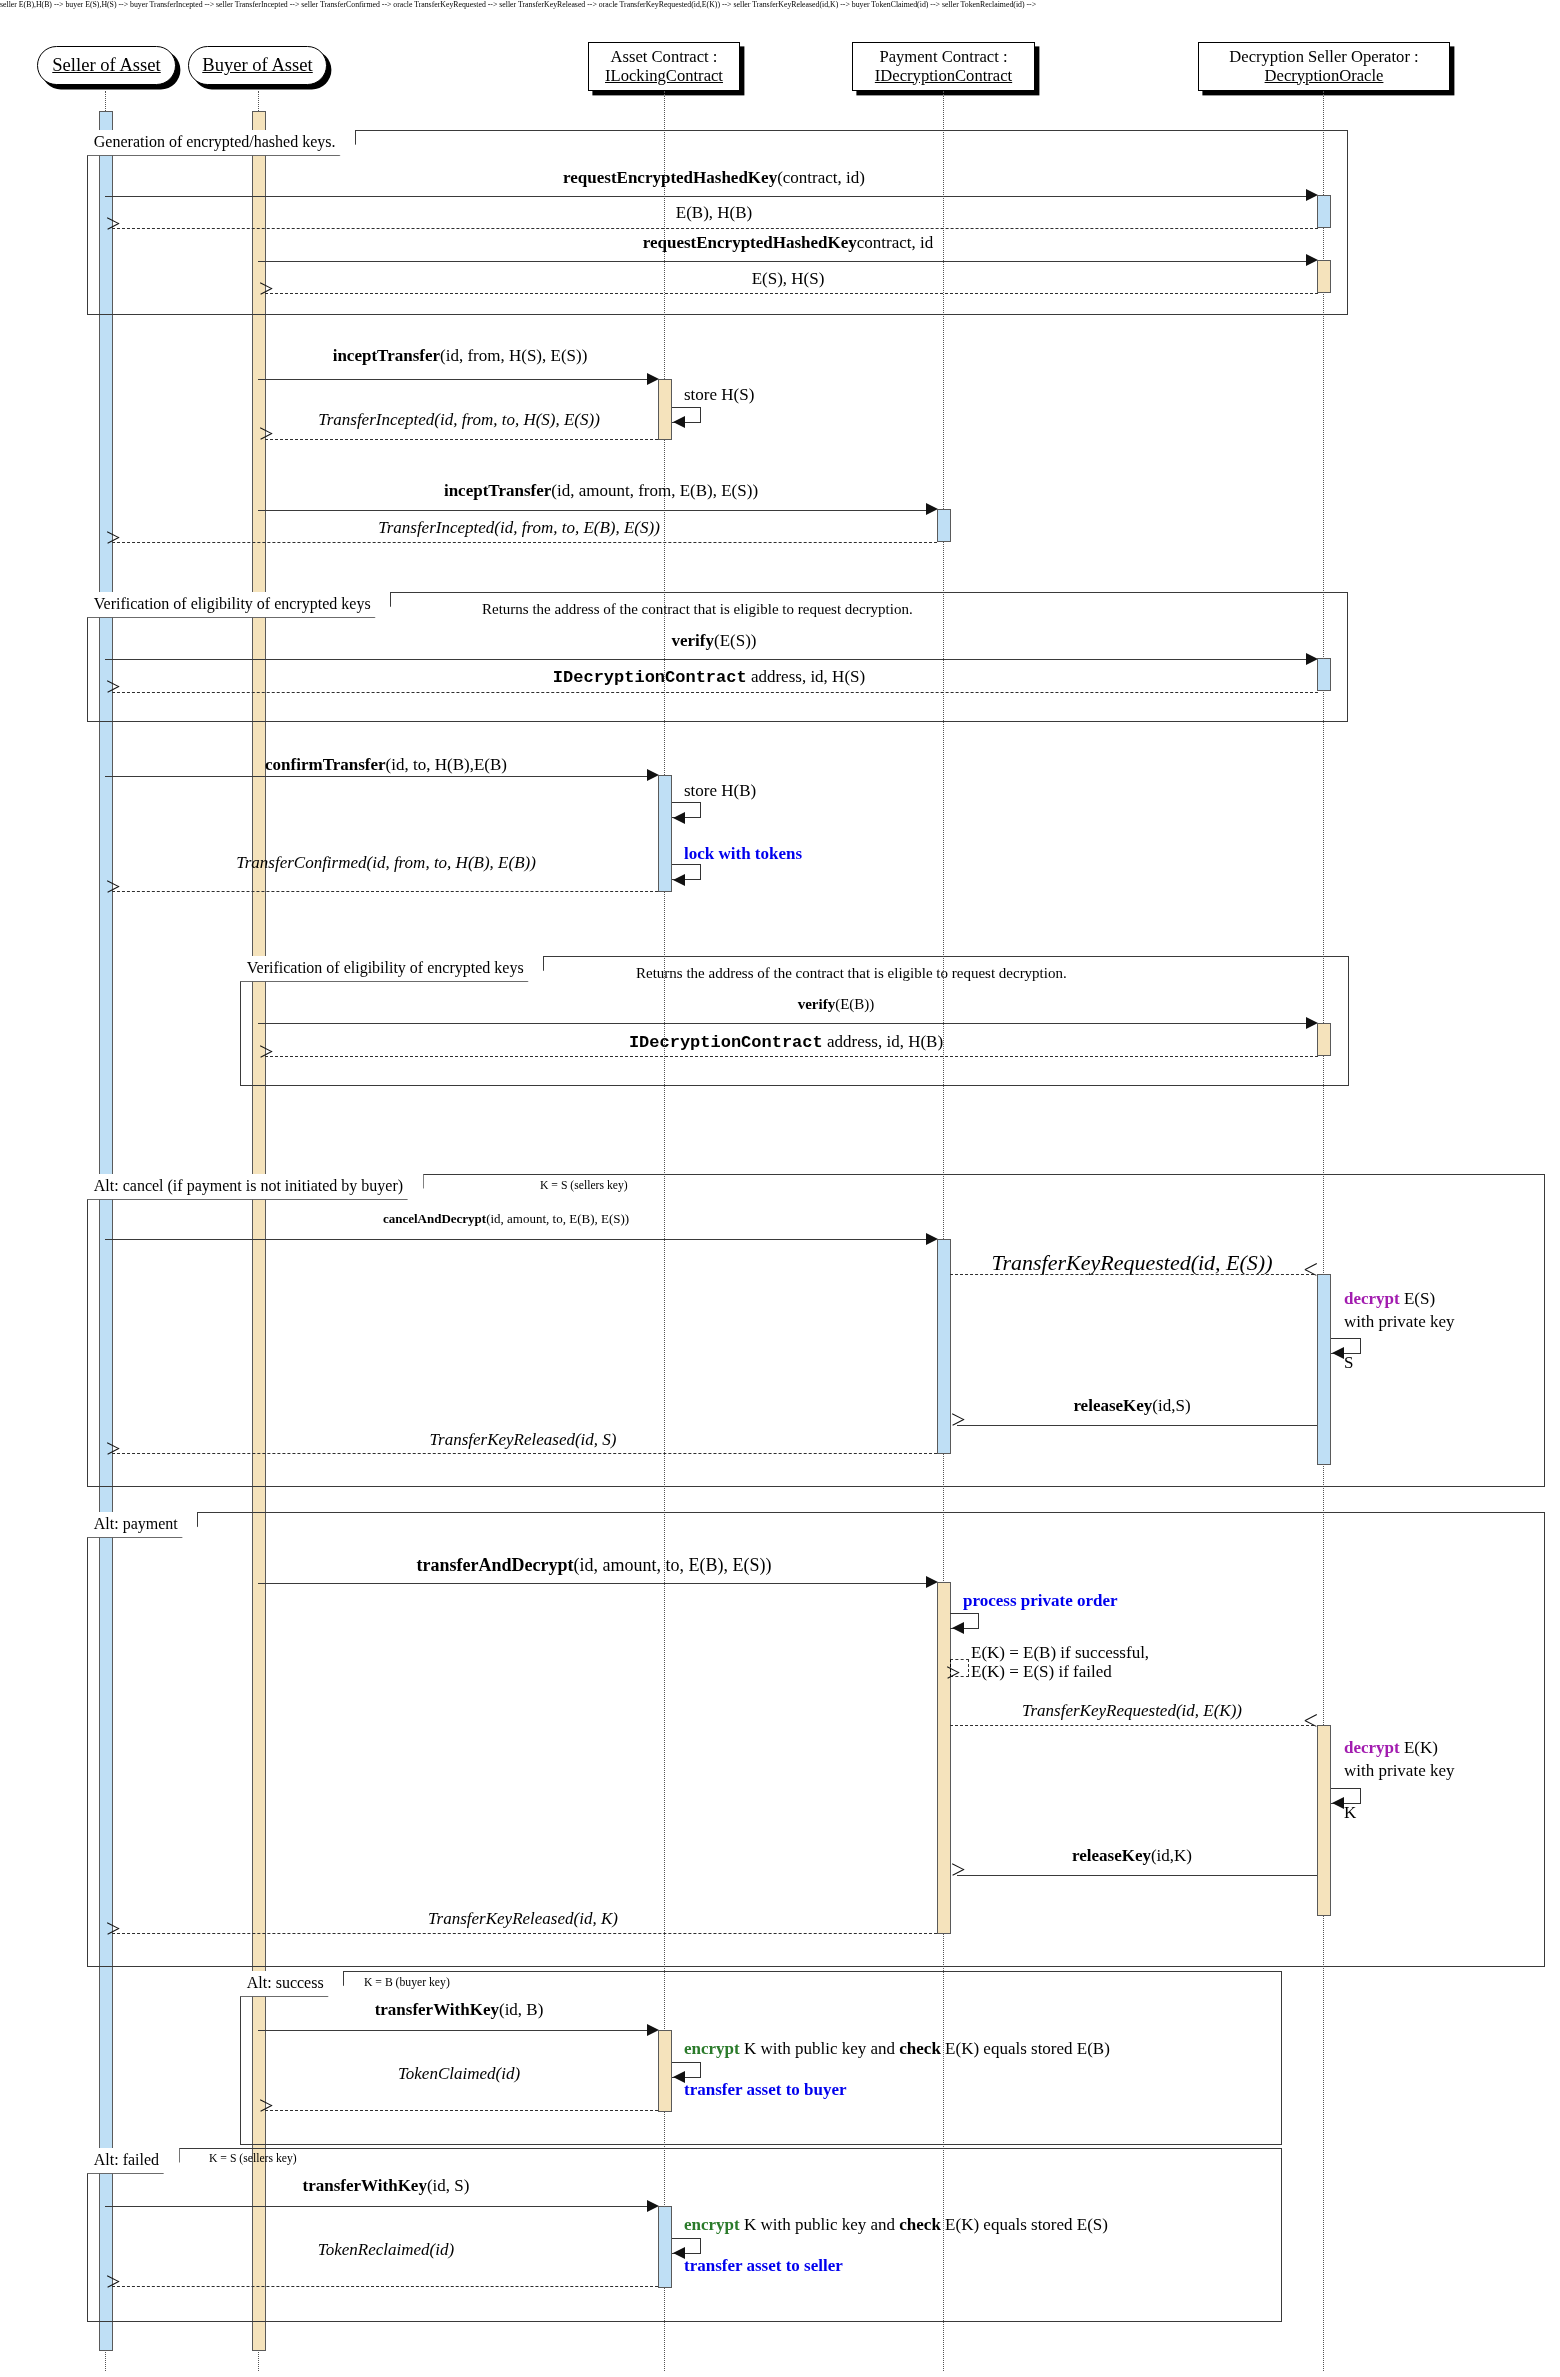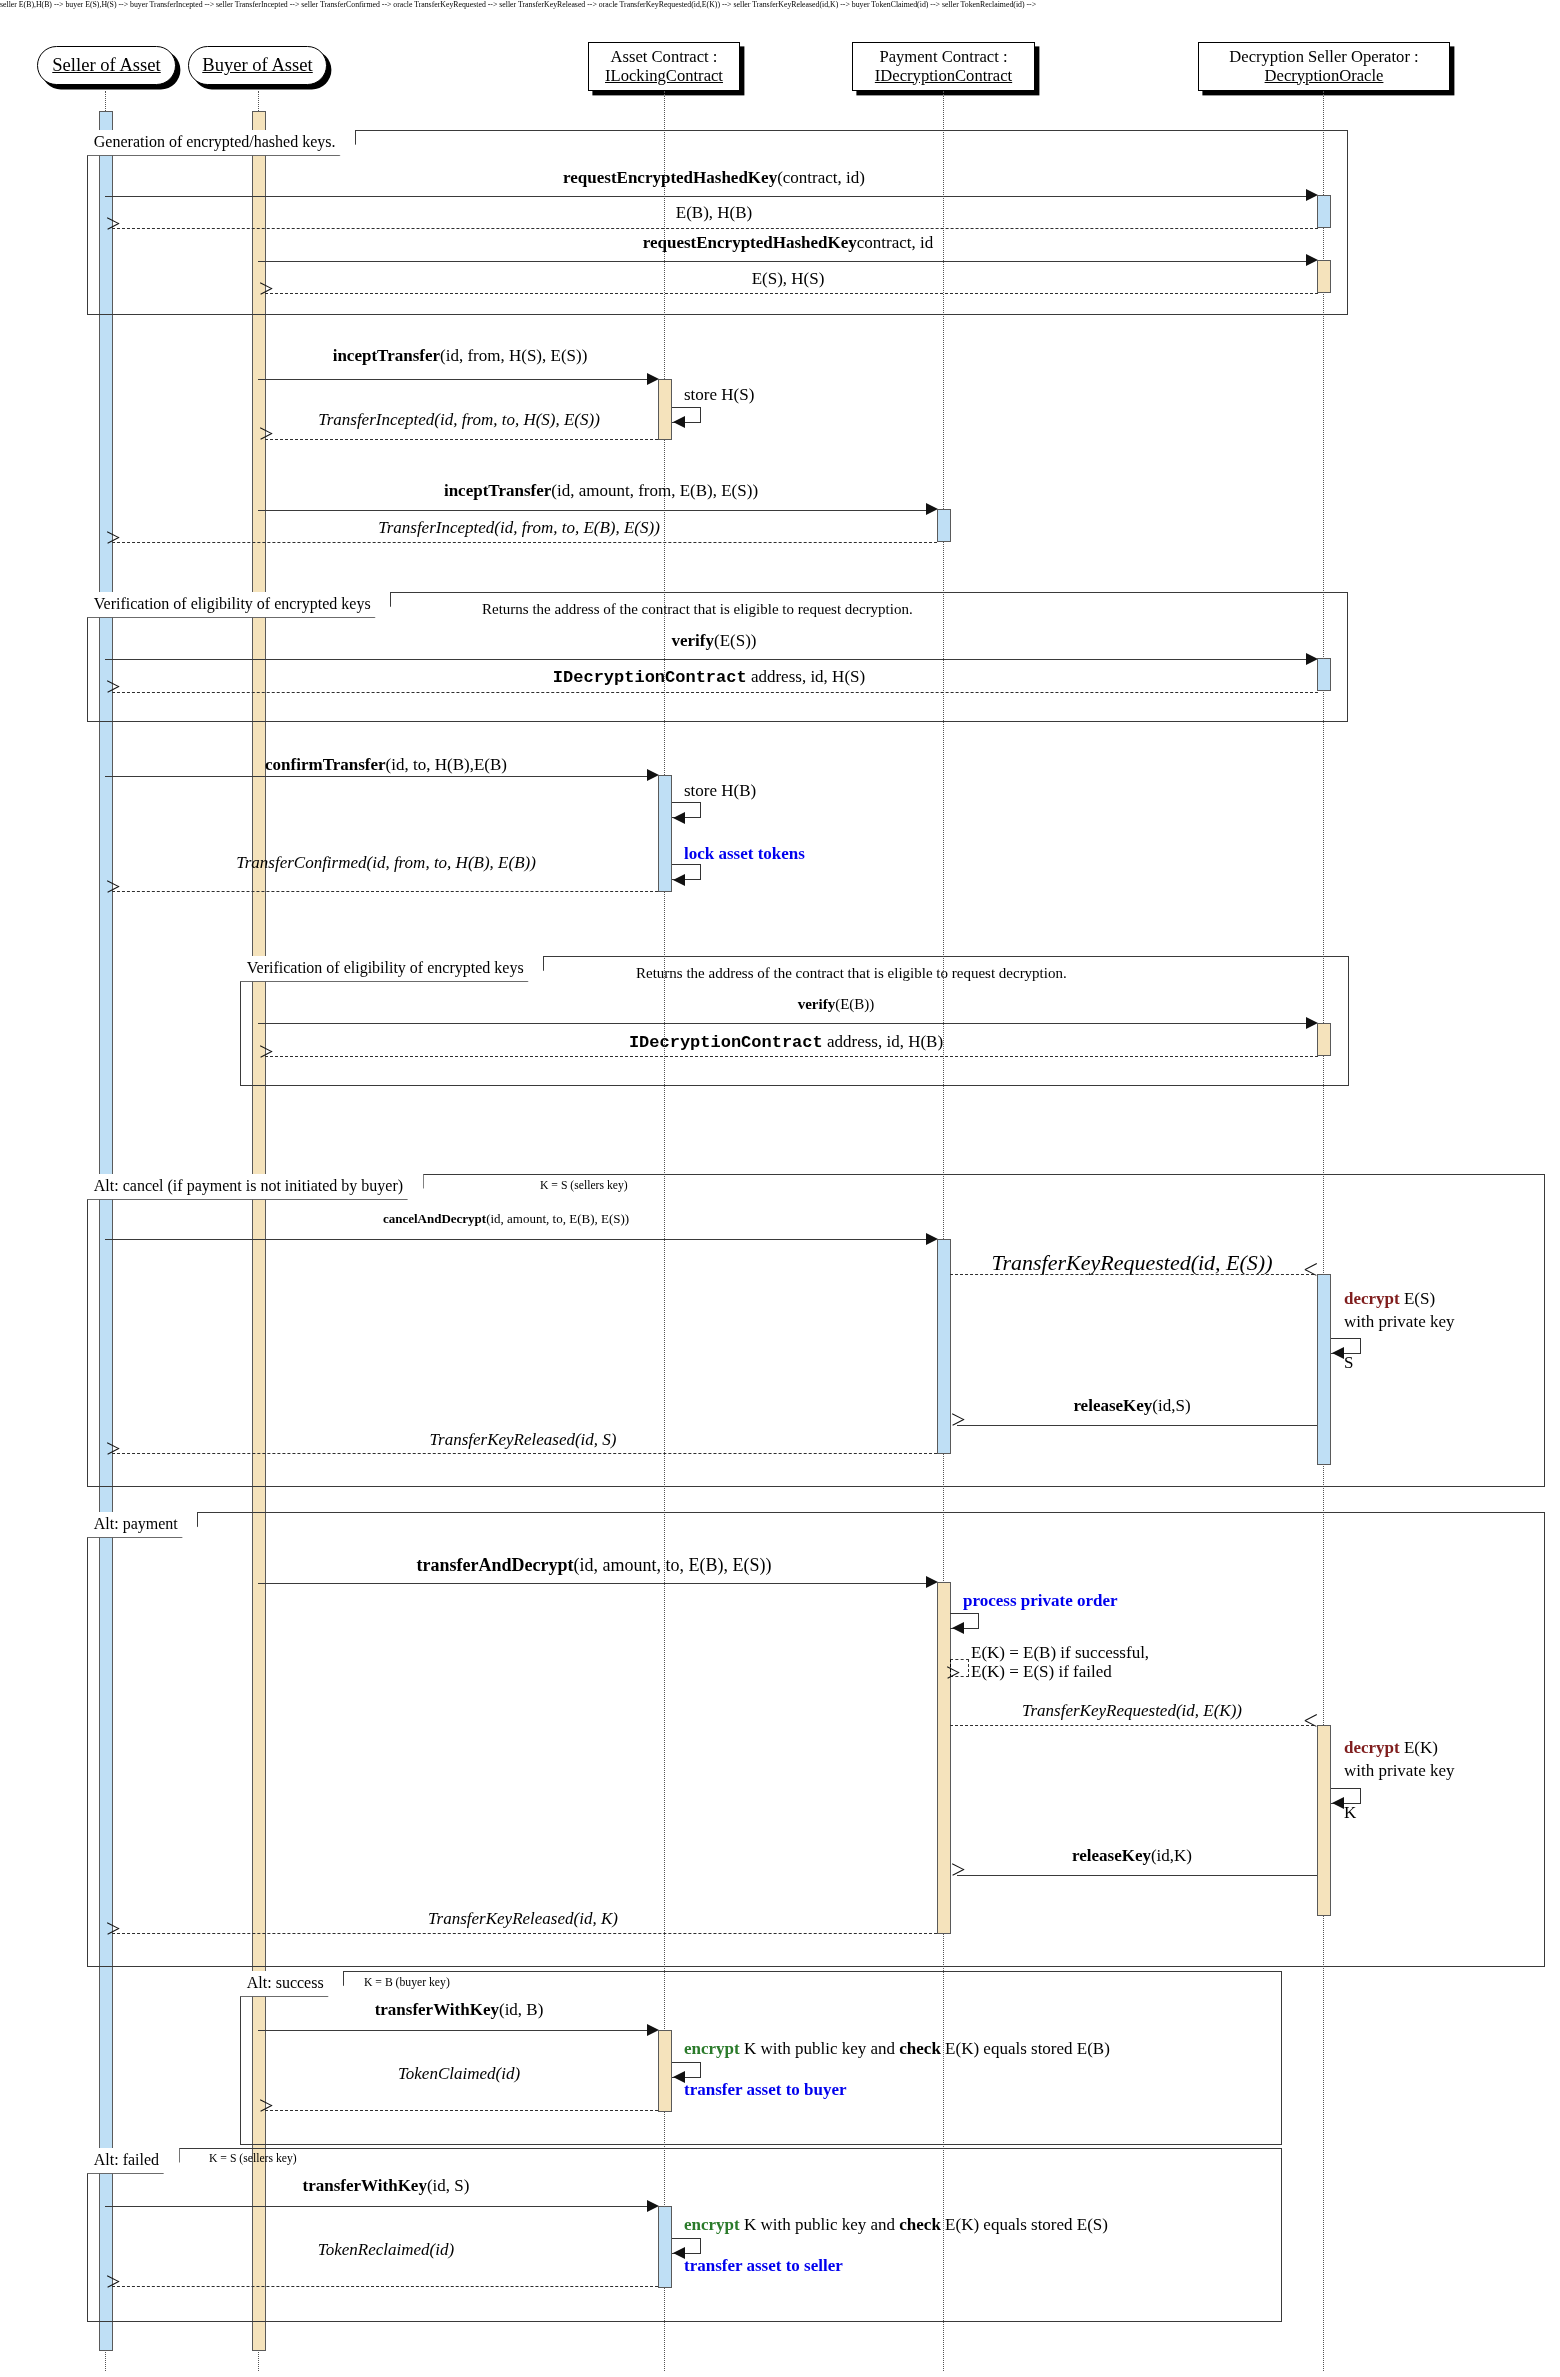--- a/index.html
+++ b/index.html
@@ -45,21 +45,21 @@
           border-top:1.5px solid #111;transform-origin:100% 0;}
   .arrowLopen:before{top:0;transform:rotate(-27deg);}
   .arrowLopen:after{top:0;transform:rotate(27deg);}
 
   .lbl{position:absolute;white-space:nowrap;text-align:center;line-height:1.1;}
   .lbl.center{transform:translateX(-50%);}
   .b{font-weight:bold;}
   .it{font-style:italic;}
   .mono{font-family:"Liberation Mono", monospace;}
   .blue{color:#0000ee;font-weight:bold;}
-  .red{color:#7f1d1d;font-weight:bold;}
+  .red{color:#a21caf;font-weight:bold;}
   .green{color:#2a7a2a;font-weight:bold;}
 
   
   .selfcall{position:absolute;box-sizing:border-box;border:1.5px solid #333;border-left:none;}
 </style>
 </head>
 <body>
 
 <div id="canvas">
 
@@ -201,21 +201,21 @@
   <div class="arrowR" style="left:647px;top:769px;"></div>
   <div class="act blue" style="left:658px;top:775px;width:13.7px;height:117px;"></div>
 
   <div class="lbl" style="left:684px;top:782px;font-size:17px;">
     <span>store H(B)</span>
   </div>
   <div class="selfcall" style="left:672px;top:802px;width:29px;height:15.7px;"></div>
   <div class="arrowL" style="left:673px;top:812px;"></div>
 
   <div class="lbl blue" style="left:684px;top:845px;font-size:17px;">
-    <span>lock asset tokens</span>
+    <span>lock with tokens</span>
   </div>
   <div class="selfcall" style="left:672px;top:864px;width:29px;height:15.7px;"></div>
   <div class="arrowL" style="left:673px;top:874px;"></div>
 
    seller TransferConfirmed --&gt;
   <div class="lbl center it" style="left:386px;top:854px;font-size:17px;text-align:right;">
     <span>TransferConfirmed(id, from, to, H(B), E(B))</span>
   </div>
   <div class="msgline dash" style="left:112px;top:891px;width:546px;"></div>
   <div class="arrowLopen" style="left:107px;top:886px;"></div>

